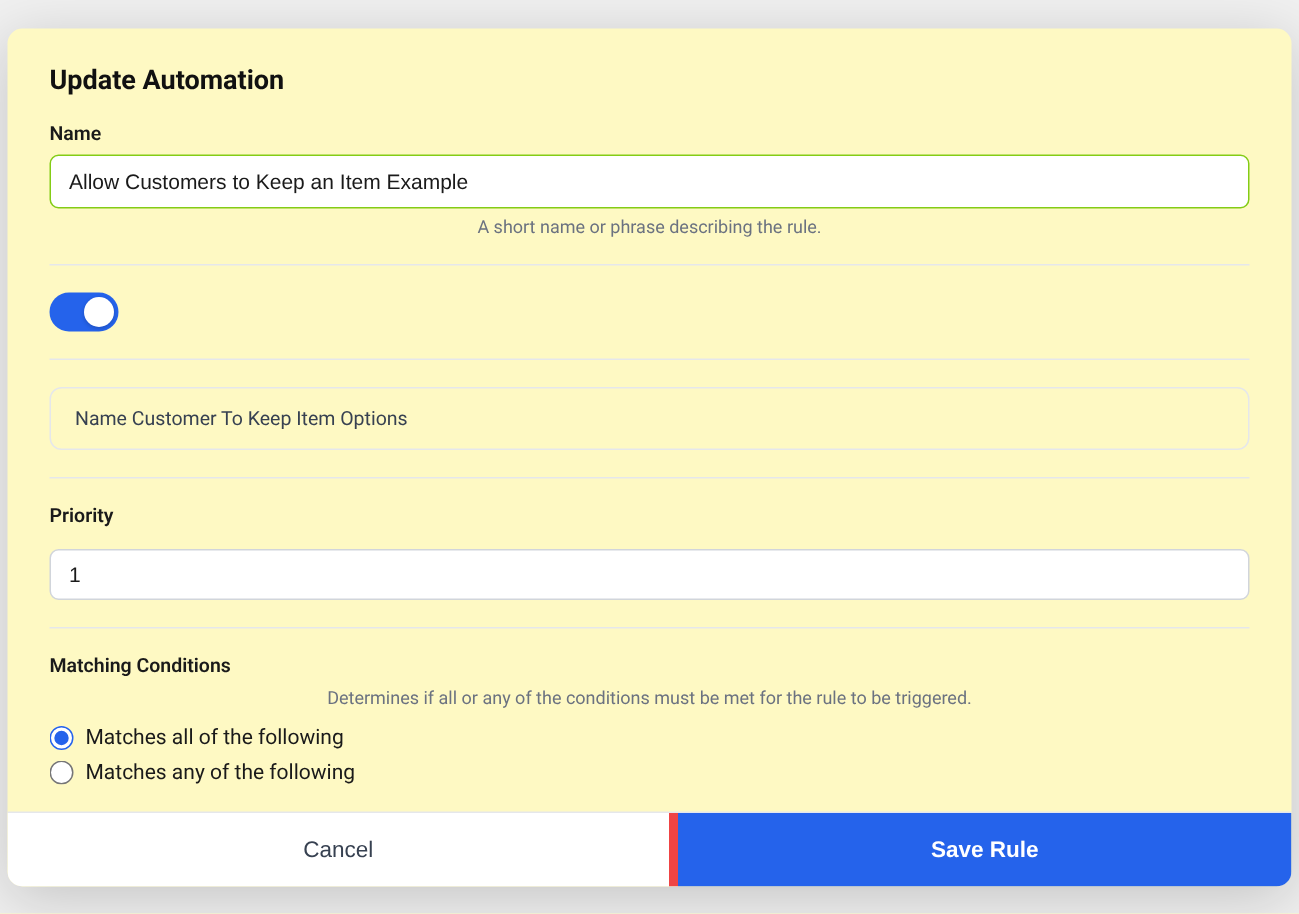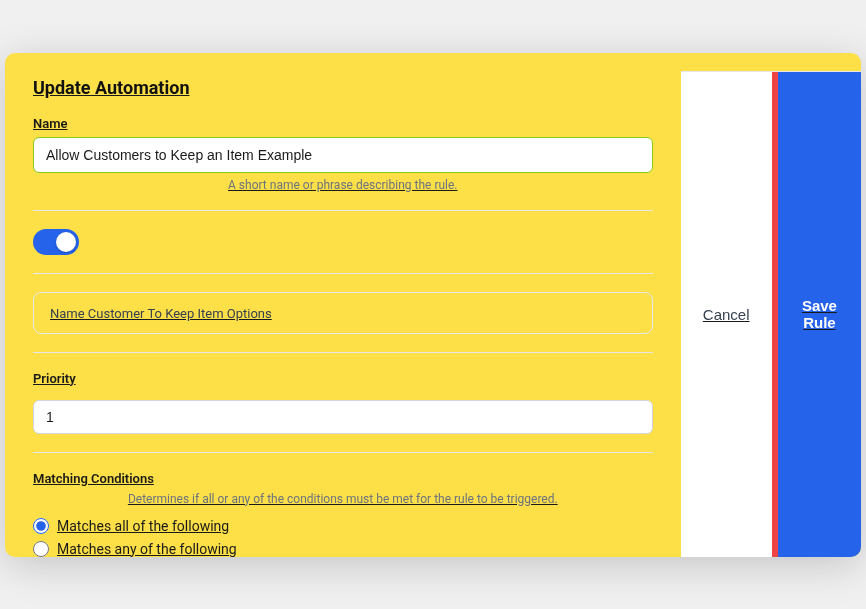--- a/index.html
+++ b/index.html
@@ -7,29 +7,28 @@
       font-family: -apple-system, BlinkMacSystemFont, "Segoe UI", Roboto, sans-serif;
       background: #f0f0f0;
       display: flex;
       align-items: center;
       justify-content: center;
       min-height: 100vh;
       font-size: 14px;
       color: #1a1a1a;
     }
     .modal {
-      background: #fde047;
+      background: #fef9c3;
       border-radius: 10px;
       box-shadow: 0 8px 40px rgba(0,0,0,0.18);
       width: 856px;
       max-height: 595px;
       overflow: hidden;
       display: flex;
-      flex-direction: row;
-      text-decoration: underline;
+      flex-direction: column;
     }
     .modal-body {
       padding: 24px 28px 0 28px;
       overflow-y: auto;
       flex: 1;
     }
     .modal-title {
       font-size: 18px;
       font-weight: 700;
       margin-bottom: 18px;
@@ -136,21 +135,21 @@
       background: #fff;
       border: none;
       font-size: 15px;
       color: #374151;
       cursor: pointer;
       font-weight: 500;
       border-right: 6px solid #ef4444;
     }
     .footer-save {
       flex: 1;
-      padding: 12px;
+      padding: 0;
       background: #2563eb;
       border: none;
       font-size: 15px;
       color: #fff;
       cursor: pointer;
       font-weight: 600;
     }
     .allow-customer-box {
       border: 1px solid #e5e7eb;
       border-radius: 8px;

